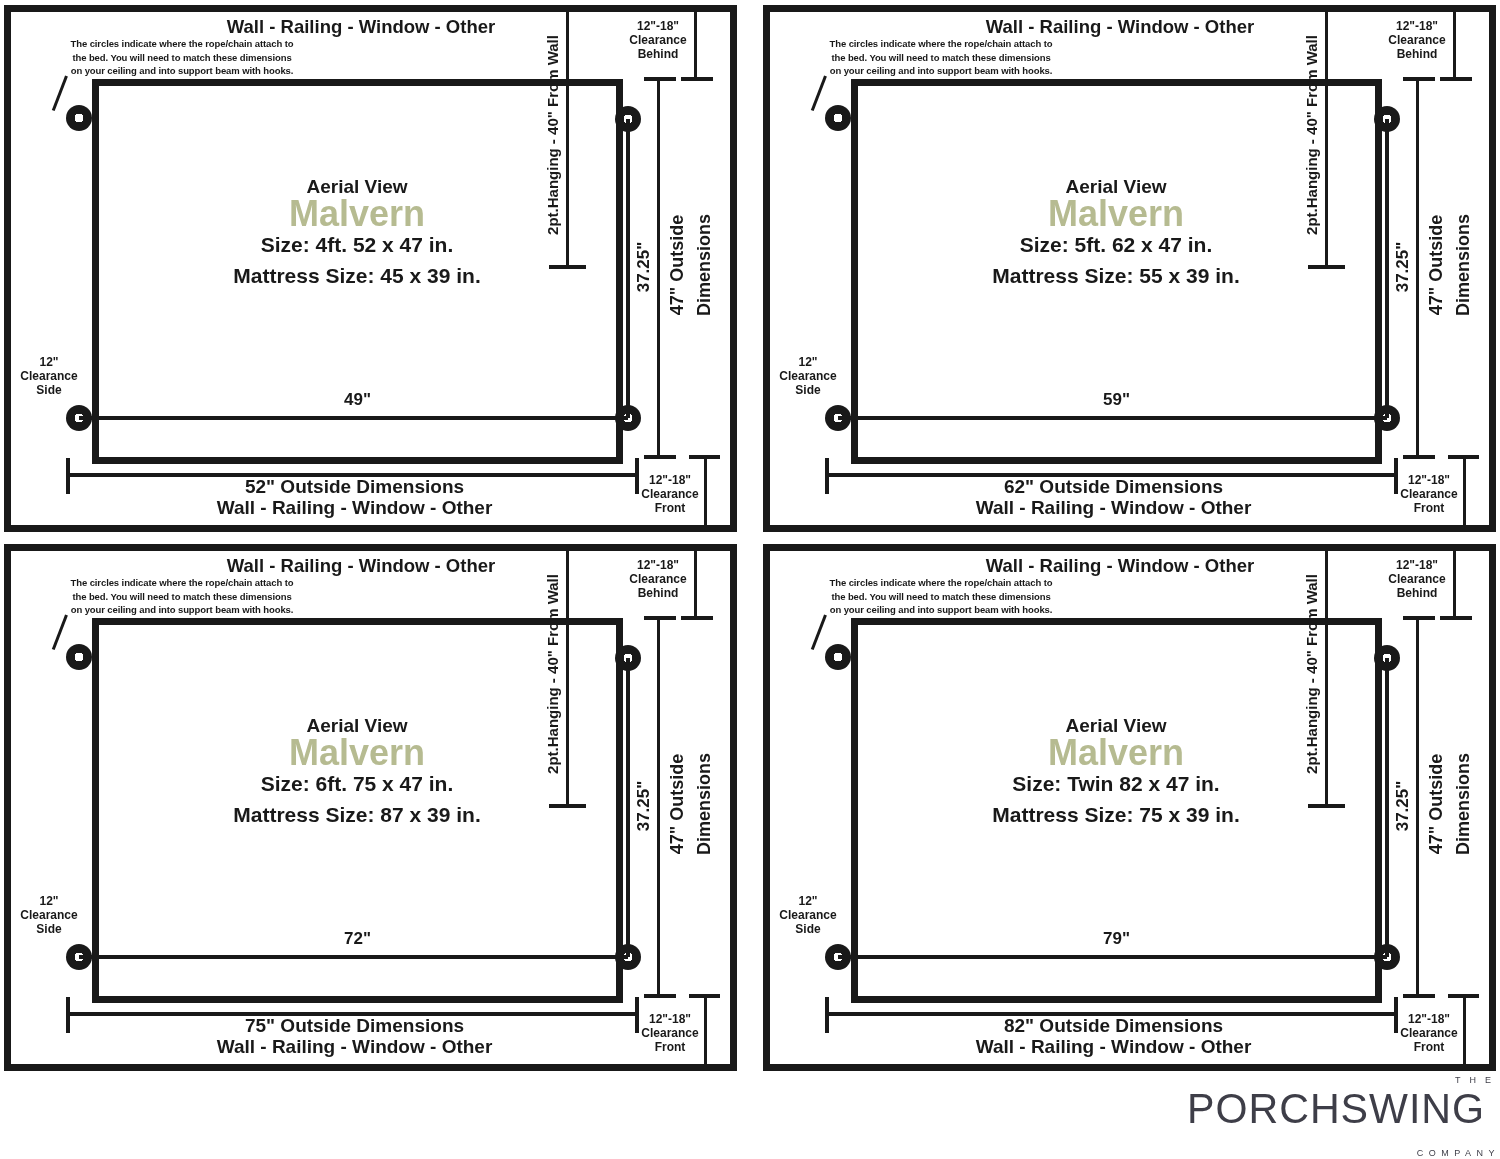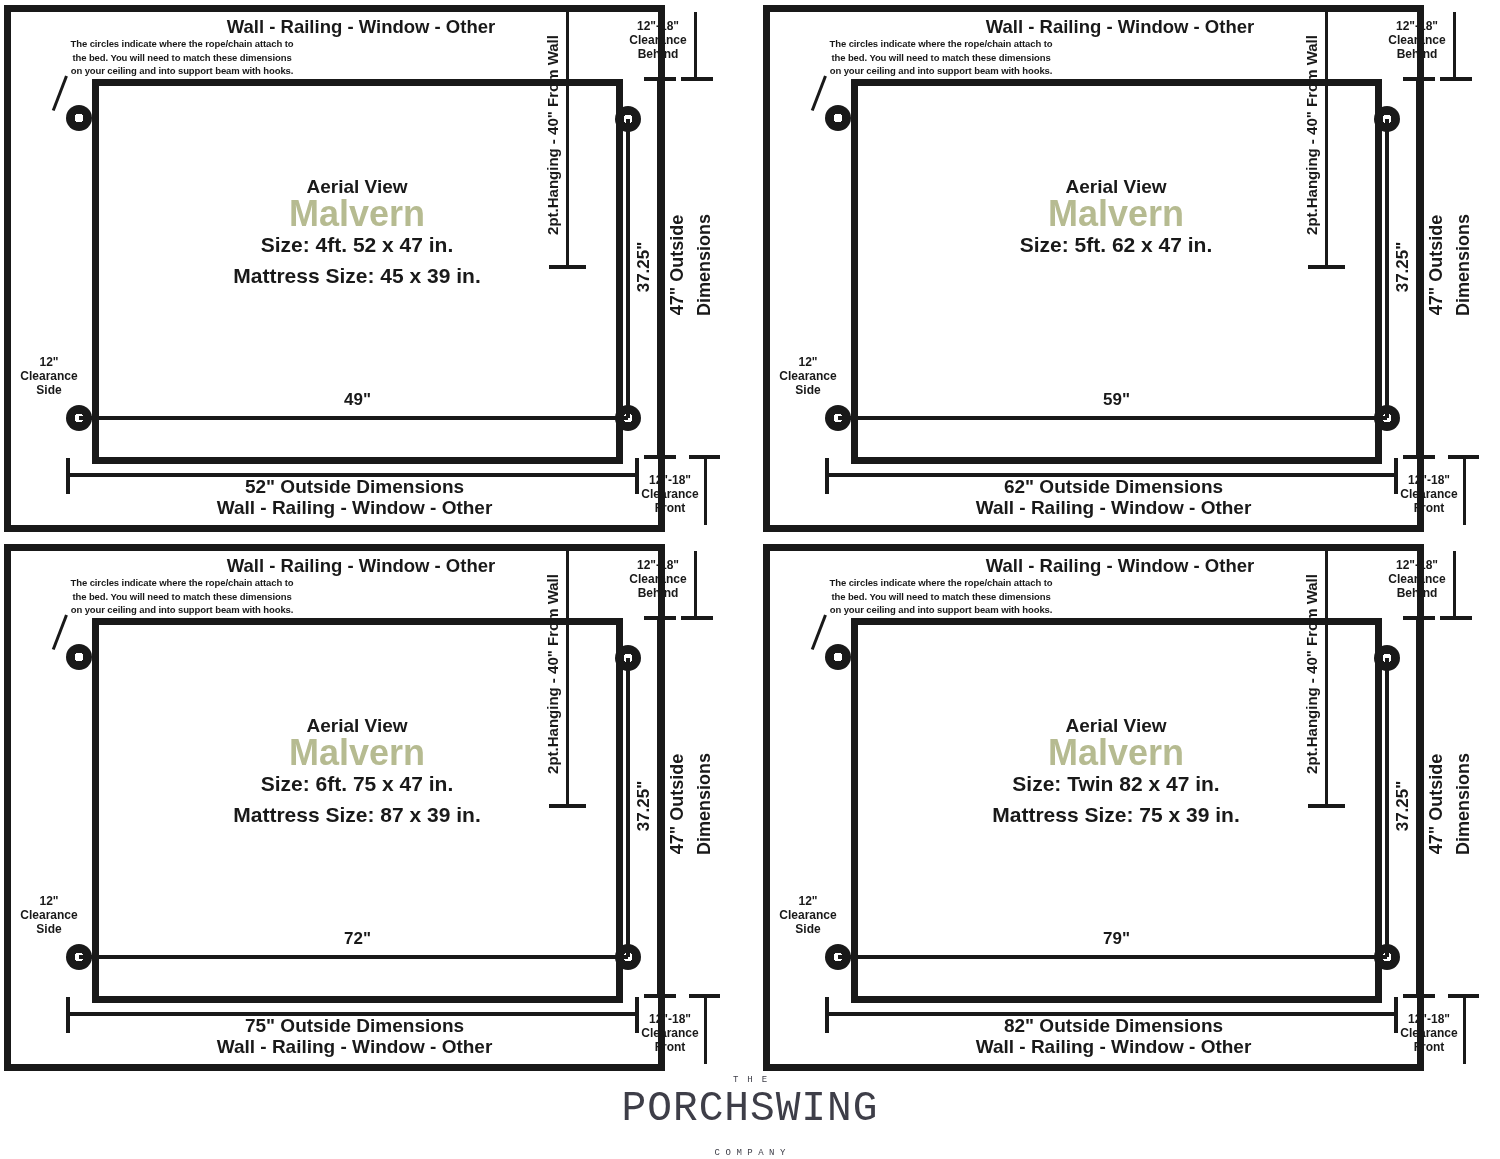--- a/index.html
+++ b/index.html
@@ -2,21 +2,21 @@
 <html style="--ink: #191919; --malvern: #b6bb91; --brand: #3e3e48;"><head>
 <meta charset="utf-8">
 <style>
   :root { --ink:#191919; --malvern:#b6bb91; --brand:#3e3e48; }
   * { box-sizing: border-box; }
   html,body { margin:0; padding:0; background:#fff; }
   body { width:1500px; height:1159px; position:relative; font-family:"Liberation Sans", sans-serif; color:var(--ink); }
 
   #panels { position:absolute; inset:0; }
 
-  .panel { position:absolute; width:661px; height:527px; background:#fff; }
+  .panel { position:absolute; width:733px; height:527px; background:#fff; }
   .panel.i0 { left:4px;   top:5px; }
   .panel.i1 { left:763px; top:5px; }
   .panel.i2 { left:4px;   top:544px; }
   .panel.i3 { left:763px; top:544px; }
 
   .p-frame { position:absolute; inset:0; border:7px solid var(--ink); }
 
   .top-label { position:absolute; left:0; top:11px; width:714px; text-align:center;
                font-size:18.5px; font-weight:bold; }
 
@@ -86,22 +86,22 @@
   
   .ow-line   { left:64px; top:468px; width:569px; height:4px; }
   .ow-tick-l { left:62px;  top:453px; width:4px; height:36px; }
   .ow-tick-r { left:631px; top:453px; width:4px; height:36px; }
   .ow-label     { position:absolute; left:60px; top:471px; width:581px; text-align:center;
                   font-size:19px; font-weight:bold; line-height:22px; }
   .bottom-label { position:absolute; left:60px; top:492px; width:581px; text-align:center;
                   font-size:19px; font-weight:bold; line-height:22px; }
 
   
-  .brand { position:absolute; left:0; right:0; top:1074px; text-align:center; color:var(--brand);
-           font-family:Liberation Mono, monospace; }
+  .brand { position:absolute; left:0; right:0; top:1074px; text-align:right; color:var(--brand);
+           font-family:Liberation Sans, sans-serif; }
   .brand-the { font-size:9px; letter-spacing:9px; text-indent:9px; line-height:12px; }
   .brand-name { font-size:42px; line-height:44px; letter-spacing:1px; transform:scaleX(0.98); margin-top:1px; }
   .brand-company { font-size:9px; letter-spacing:5.5px; text-indent:5.5px; line-height:12px; margin-top:16px; }
 </style>
 </head>
 <body>
 
 <div id="panels">
     <section class="panel i0">
     <div class="p-frame"></div>
@@ -189,20 +189,21 @@
 
     <div class="circle c-tl"></div>
     <div class="circle c-tr"></div>
     <div class="circle c-bl"></div>
     <div class="circle c-br"></div>
 
     <div class="center-text">
       <div class="aerial">Aerial View</div>
       <div class="malvern">Malvern</div>
       <div class="sizeline">Size: 5ft. 62 x 47 in.</div>
+      <div class="sizeline">Mattress Size: 55 x 39 in.</div>
     </div>
 
     <div class="hline hw-line"></div>
     <div class="hw-label">59"</div>
 
     <div class="vline hh-line"></div>
     <div class="hh-label">37.25"</div>
 
     <div class="vline hang-line"></div>
     <div class="hline hang-tick"></div>

